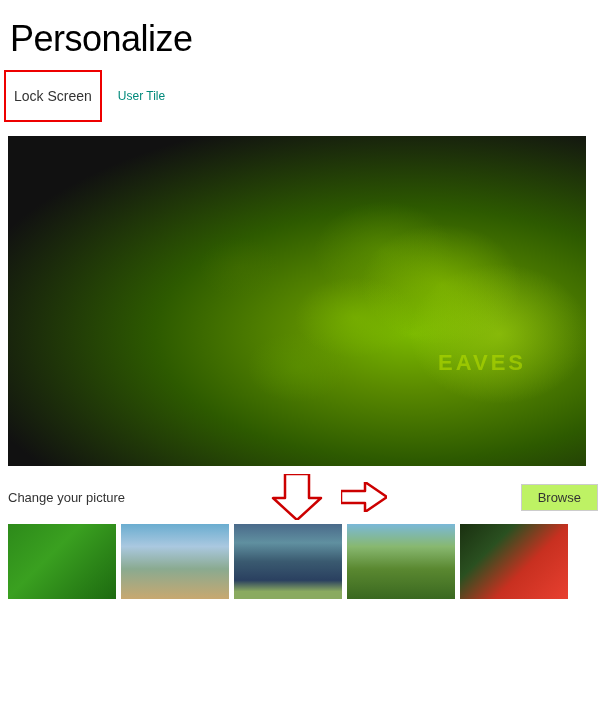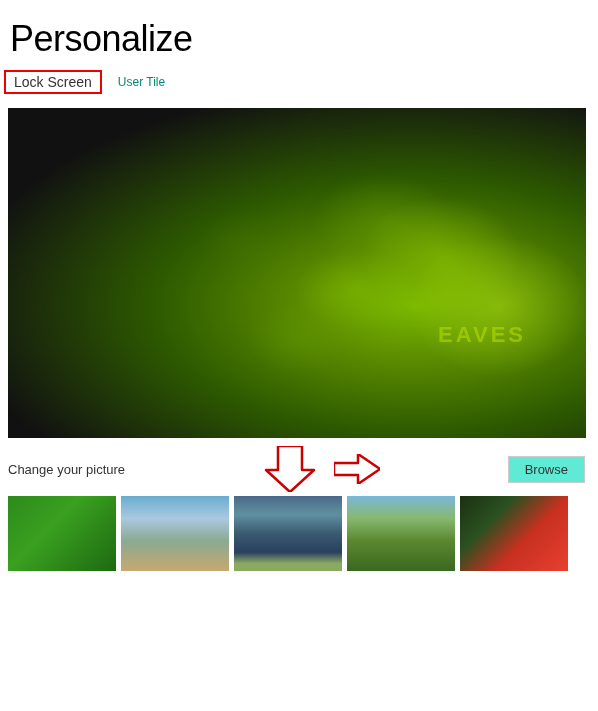--- a/index.html
+++ b/index.html
@@ -22,21 +22,21 @@
     .tabs-row {
       display: flex;
       align-items: center;
       padding: 0 6px 0 4px;
       margin-bottom: 14px;
       gap: 16px;
     }
 
     .tab-lock-screen {
       border: 2px solid #e00;
-      padding: 2px 8px;
+      padding: 16px 8px;
       font-size: 14px;
       color: #333;
       cursor: pointer;
       background: transparent;
     }
 
     .tab-user-tile {
       font-size: 12px;
       color: #00897b;
       cursor: pointer;
@@ -84,21 +84,21 @@
       letter-spacing: 3px;
       font-family: Arial, sans-serif;
     }
 
     .change-picture-label {
       font-size: 13px;
       color: #333;
     }
 
     .browse-button {
-      background: #5eead4;
+      background: #bef264;
       border: 1px solid #ccc;
       padding: 5px 16px;
       font-size: 13px;
       cursor: pointer;
       color: #333;
       min-width: 70px;
     }
 
     .thumbnails-row {
       display: flex;
@@ -140,21 +140,21 @@
   <button class="tab-user-tile">User Tile</button>
 </div>
 
 <div class="preview-container">
   <div class="preview-bg">
     <div class="leaf-cluster"></div>
     <span class="eaves-text">EAVES</span>
   </div>
 </div>
 
-<div style="display:flex; align-items:center; padding: 8px 13px 4px 8px; gap:0;">
+<div style="display:flex; align-items:center; padding: 8px 0 4px 8px; gap:0;">
   <span class="change-picture-label">Change your picture</span>
   <div style="flex:1; display:flex; align-items:center; justify-content:center; gap:10px;">
 
     <svg width="60" height="46" viewBox="0 0 60 46" style="margin-left:10px;">
       <polygon points="18,0 42,0 42,24 54,24 30,46 6,24 18,24" fill="none" stroke="#cc0000" stroke-width="2.5" stroke-linejoin="round"></polygon>
     </svg>
 
     <svg width="46" height="30" viewBox="0 0 46 30" style="margin-left:4px; margin-right:2px;">
       <polygon points="0,9 24,9 24,0 46,15 24,30 24,21 0,21" fill="none" stroke="#cc0000" stroke-width="2.5" stroke-linejoin="round"></polygon>
     </svg>

